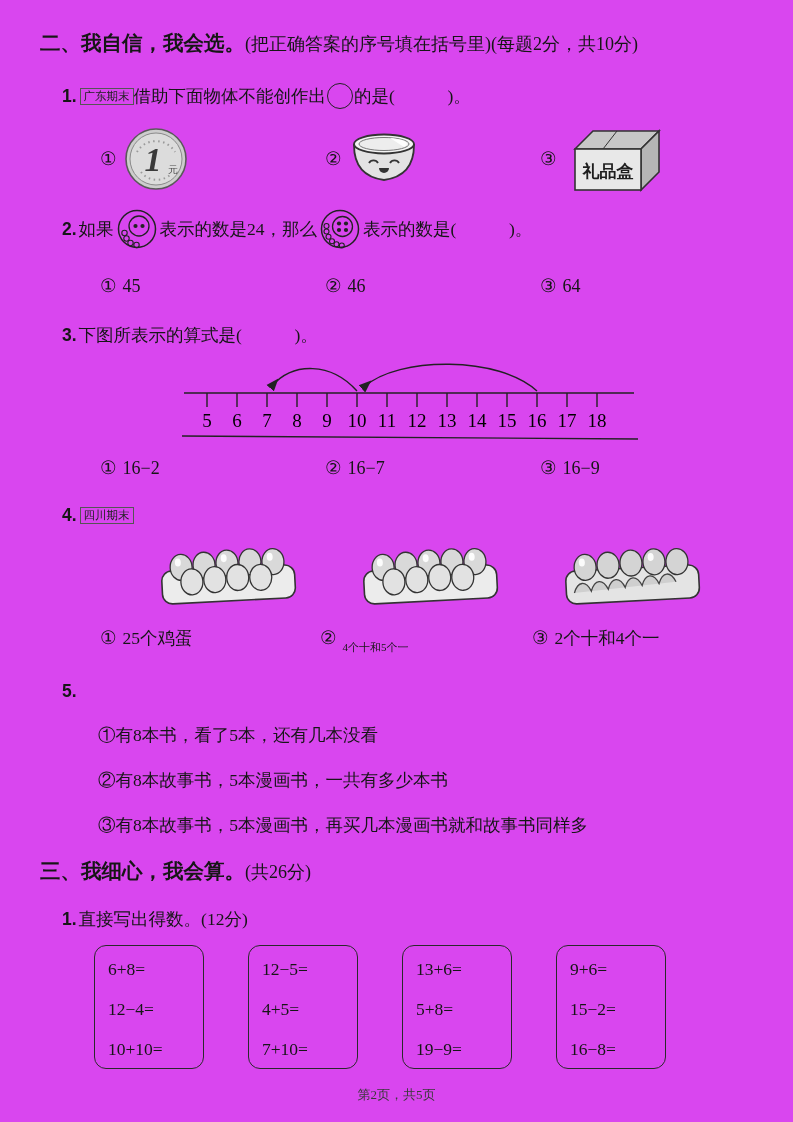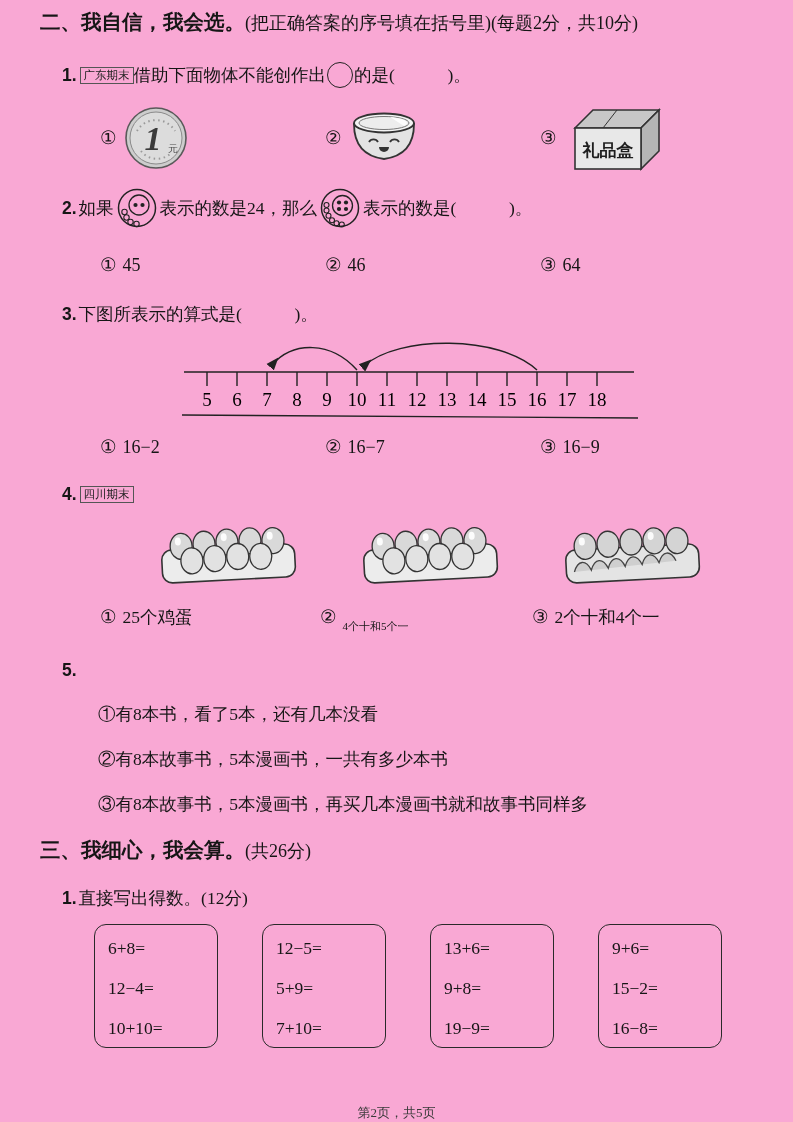--- a/index.html
+++ b/index.html
@@ -1,43 +1,43 @@
 <!DOCTYPE html>
 <html><head>
 <meta charset="utf-8">
 <style>
   * { margin:0; padding:0; box-sizing:border-box; }
   body { background:#9a9a9a; font-family:"Liberation Serif","DejaVu Serif",serif; }
   .page {
     position:relative; width:793px; height:1122px; margin:0 auto;
-    background:#f9a8d4; color:#161616; overflow:hidden;
-    padding:8px 36px 0 40px;
+    background:#d946ef; color:#161616; overflow:hidden;
+    padding:29px 36px 0 40px;
   }
   .sec-header { font-size:20px; }
   .sec-title { font-weight:700; font-size:20.5px; }
   .sec-sub { font-size:18px; }
   .question { margin-left:22px; font-size:17.5px; display:flex; align-items:center; flex-wrap:wrap; }
   .qnum { font-weight:700; font-family:"Liberation Sans","DejaVu Sans",sans-serif; margin-right:2px; }
   .tag { font-size:11.5px; border:1px solid #555; padding:0 3px; margin:0 0 0 1px; line-height:15px; align-self:center; color:#222; }
   .inline-circle { display:inline-block; width:26px; height:26px; border:1.6px solid #222; border-radius:50%; margin:0 1px; }
   .row3 { margin-left:60px; display:flex; align-items:center; }
   .row3 > .col { display:flex; align-items:center; gap:6px; font-size:18px; }
   .row3 > .col:nth-child(1){ width:225px; }
   .row3 > .col:nth-child(2){ width:215px; }
   .row3 > .col:nth-child(3){ flex:1; }
   .opt-num { font-size:18.5px; }
   .opt-line { margin-left:58px; font-size:17.5px; margin-top:21px; }
   .numline-wrap { margin:4px 0 0 142px; }
   .calc-row { margin-left:54px; margin-top:14px; display:flex; gap:44px; }
   .calc-box {
-    width:124px; height:124px; border:1.6px solid #2a2a2a; border-radius:12px;
+    width:110px; height:124px; border:1.6px solid #2a2a2a; border-radius:12px;
     padding:13px 0 0 13px; font-size:17.5px;
   }
   .calc-box div { margin-bottom:19px; }
-  .footer { position:absolute; bottom:0; left:0; right:0; text-align:center; font-size:13px; color:#3a3a3a; }
+  .footer { position:absolute; bottom:18px; left:0; right:0; text-align:center; font-size:13px; color:#3a3a3a; }
   svg text { font-family:"Liberation Serif","DejaVu Serif",serif; }
   .mt1 { margin-top:24px; } .mt2 { margin-top:15px; }
 </style>
 </head>
 <body>
 
 <div class="page">
 
   <div class="sec-header">
     <span class="sec-title">二、我自信，我会选。</span><span class="sec-sub">(把正确答案的序号填在括号里)(每题2分，共10分)</span>
@@ -289,26 +289,26 @@
   </div>
 
   <div class="calc-row">
     <div class="calc-box">
       <div>6+8=</div>
       <div>12−4=</div>
       <div>10+10=</div>
     </div>
     <div class="calc-box">
       <div>12−5=</div>
-      <div>5+9=</div>
+      <div>4+5=</div>
       <div>7+10=</div>
     </div>
     <div class="calc-box">
       <div>13+6=</div>
-      <div>9+8=</div>
+      <div>5+8=</div>
       <div>19−9=</div>
     </div>
     <div class="calc-box">
       <div>9+6=</div>
       <div>15−2=</div>
       <div>16−8=</div>
     </div>
   </div>
 
   <div class="footer">第2页，共5页</div>

